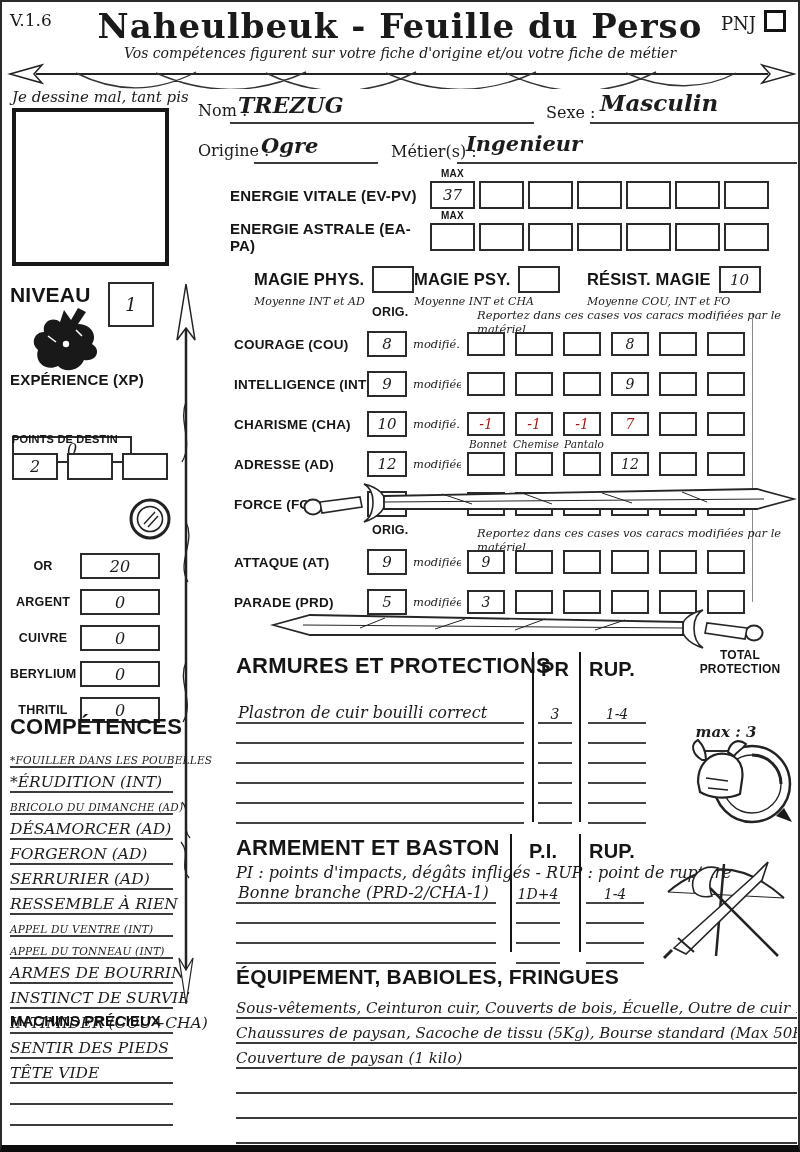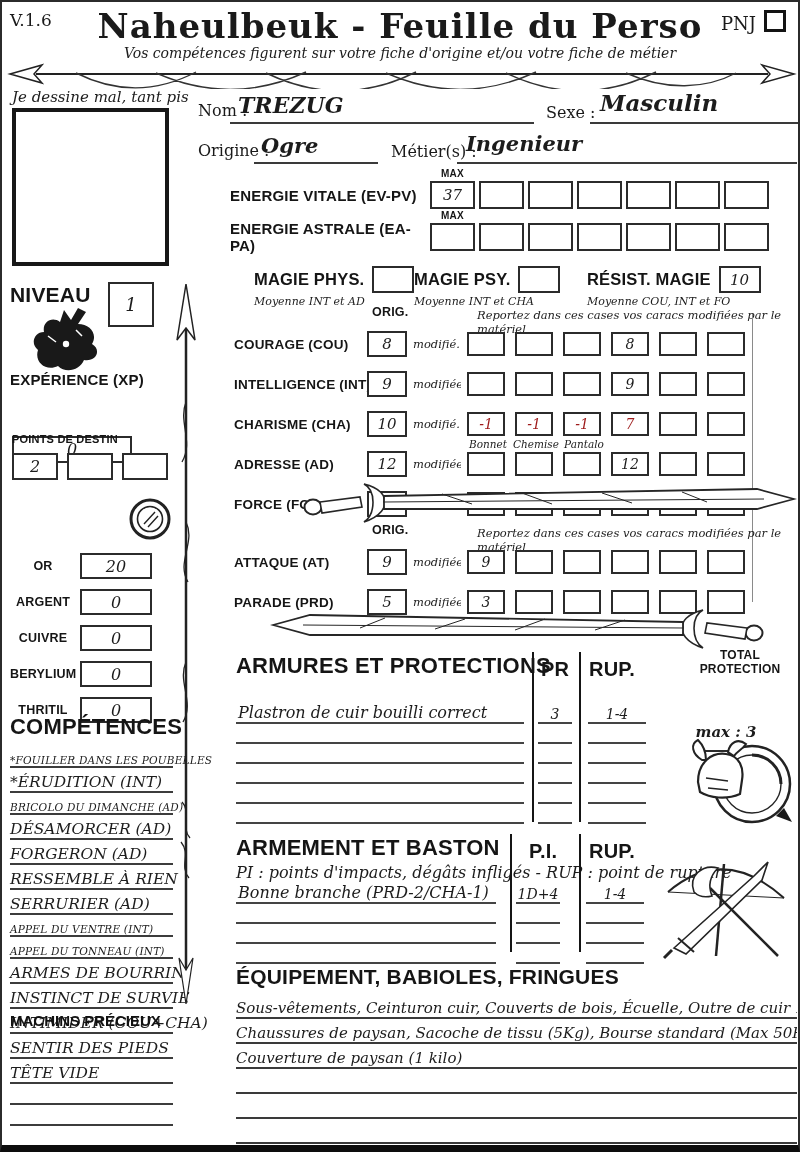--- a/index.html
+++ b/index.html
@@ -38,21 +38,21 @@
   #xp-label { left:8px; top:369px; font-size:15px; }
   #xp-box { left:10px; top:389px; width:120px; height:27px; }
   #destin-label { left:10px; top:431px; font-size:11px; }
   #destin-boxes { left:10px; top:451px; display:flex; gap:9px; }
   .destin-box { width:46px; height:27px; }
   #rich-title { left:8px; top:496px; font-size:15px; line-height:19px; }
   #coin { left:126px; top:495px; }
   #richesses { left:8px; top:546px; width:160px; }
   .rich-row { display:flex; align-items:center; height:36px; }
   .rich-label { width:66px; text-align:center; font-size:12.5px; }
-  .rich-box { width:72px; height:26px; margin-left:4px; }
+  .rich-box { width:80px; height:26px; margin-left:4px; }
   #comp-label { left:8px; top:712px; font-size:22px; }
   #competences { left:8px; top:744px; width:163px; }
   .comp-item { position:relative; border-bottom:2px solid #3c3c3c; display:flex; align-items:flex-end; white-space:nowrap; overflow:visible; }
   .comp-big { height:25px; font-size:15.5px; }
   .comp-small { height:22px; font-size:10.5px; letter-spacing:.2px; }
   .comp-empty { height:21px; }
   .comp-overlay { position:absolute; left:0; top:3px; font-family:"Liberation Sans",sans-serif; font-weight:800; font-style:normal; font-size:15px; color:#111; white-space:nowrap; }
   #vspear { left:170px; top:280px; }
 
   
@@ -229,22 +229,22 @@
         </div>
       </div>
     </div>
   <div class="abs hd" id="comp-label">COMPÉTENCES</div>
   <div class="abs" id="competences">
       <div class="comp-item comp-small hw">*FOUILLER DANS LES POUBELLES</div>
       <div class="comp-item comp-big hw">*ÉRUDITION (INT)</div>
       <div class="comp-item comp-small hw">BRICOLO DU DIMANCHE (AD)</div>
       <div class="comp-item comp-big hw">DÉSAMORCER (AD)</div>
       <div class="comp-item comp-big hw">FORGERON (AD)</div>
+      <div class="comp-item comp-big hw">SERRURIER (AD)</div>
       <div class="comp-item comp-big hw">RESSEMBLE À RIEN</div>
-      <div class="comp-item comp-big hw">SERRURIER (AD)</div>
       <div class="comp-item comp-small hw">APPEL DU VENTRE (INT)</div>
       <div class="comp-item comp-small hw">APPEL DU TONNEAU (INT)</div>
       <div class="comp-item comp-big hw">ARMES DE BOURRIN</div>
       <div class="comp-item comp-big hw">INSTINCT DE SURVIE</div>
       <div class="comp-item comp-big hw">INTIMIDER (COU+CHA)<div class="comp-overlay">MACHINS PRÉCIEUX</div></div>
       <div class="comp-item comp-big hw">SENTIR DES PIEDS</div>
       <div class="comp-item comp-big hw">TÊTE VIDE</div>
       <div class="comp-item comp-empty"></div>
       <div class="comp-item comp-empty"></div>
       <div class="comp-item comp-empty"></div>

